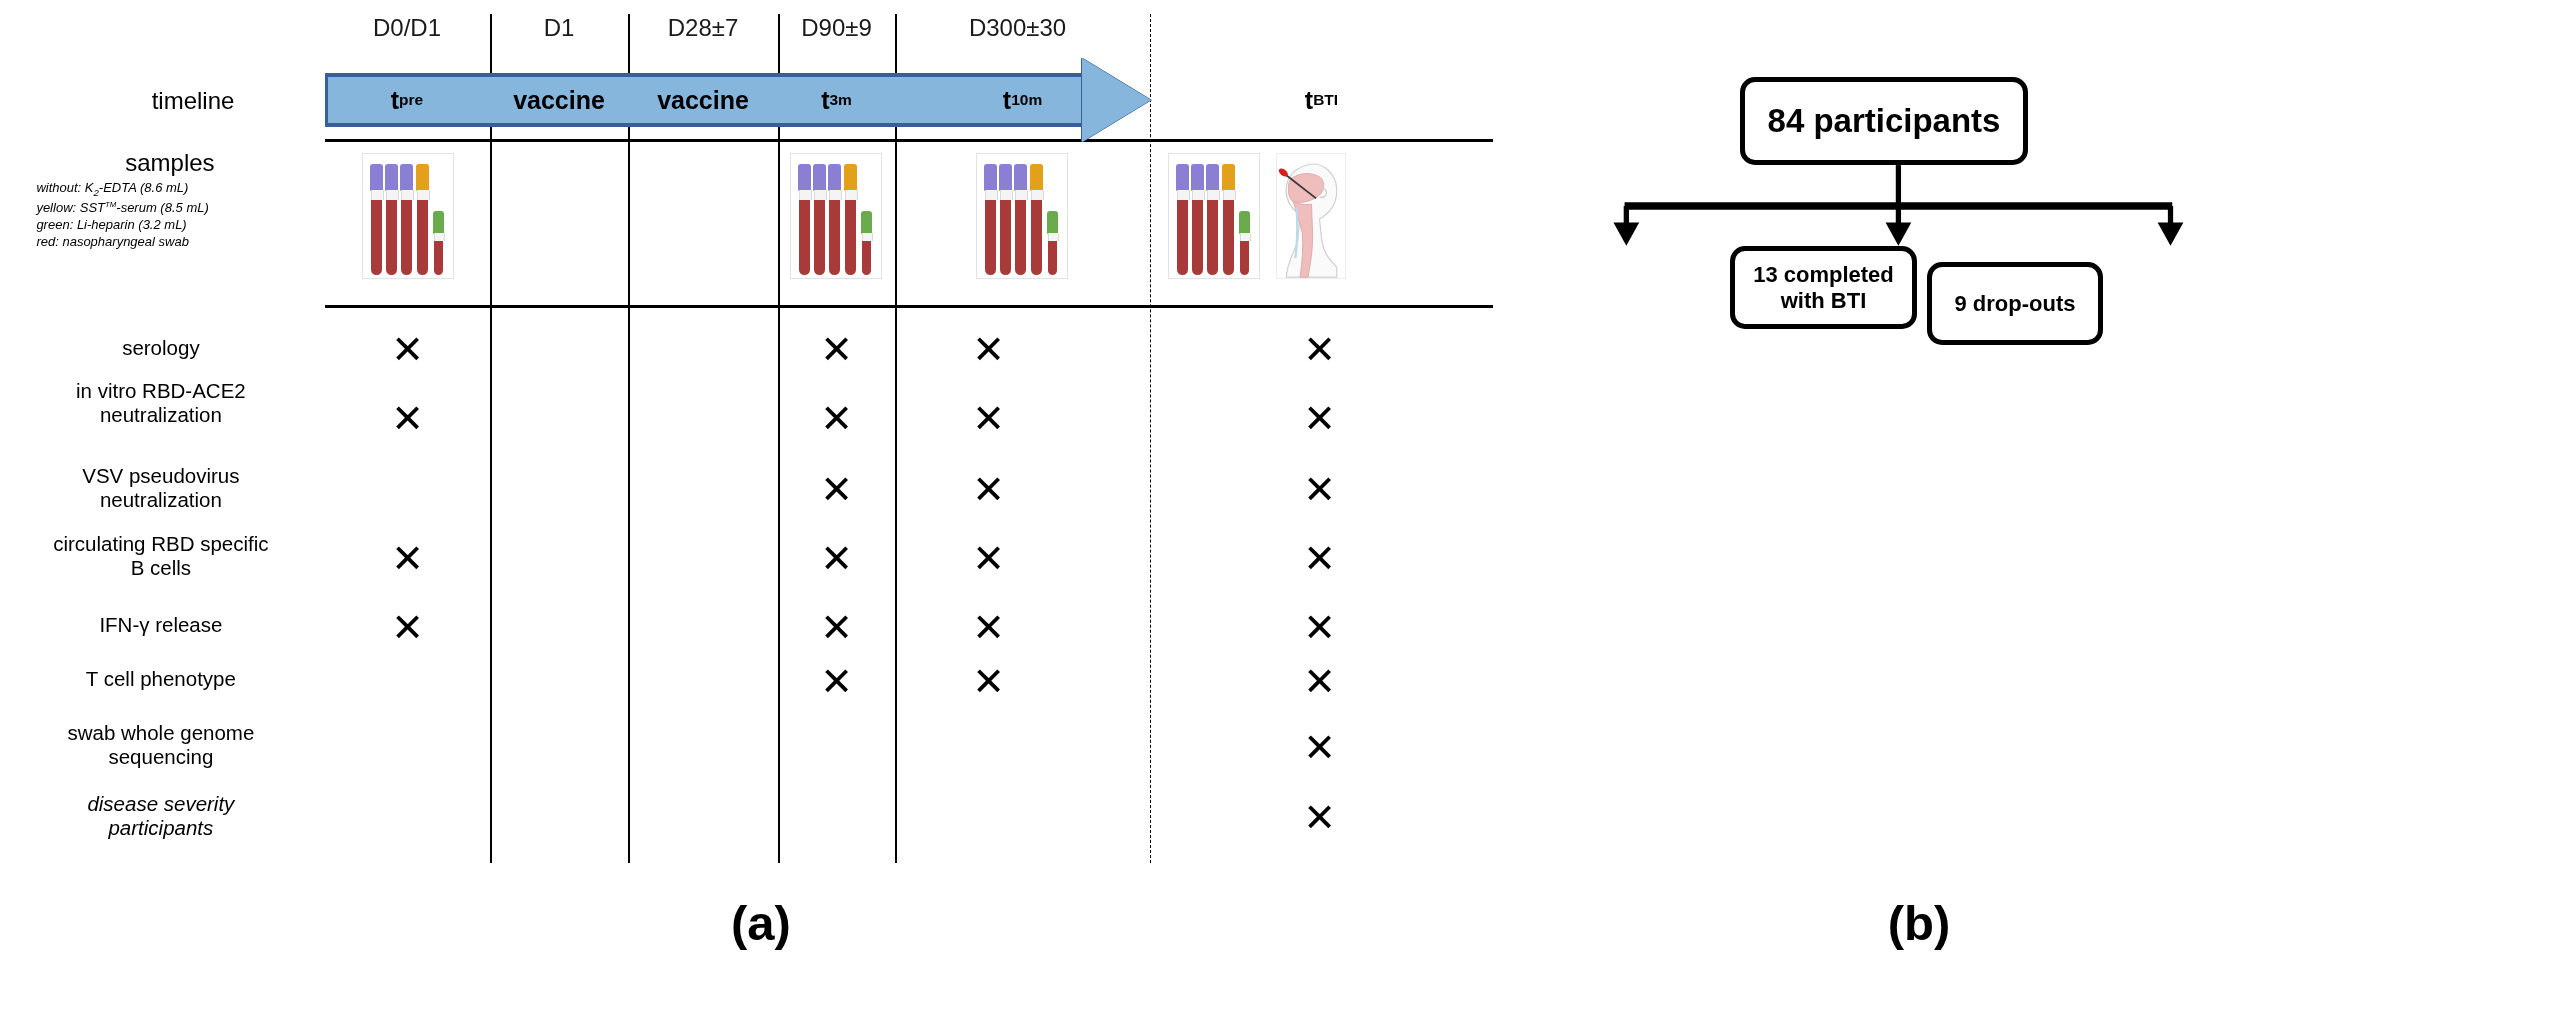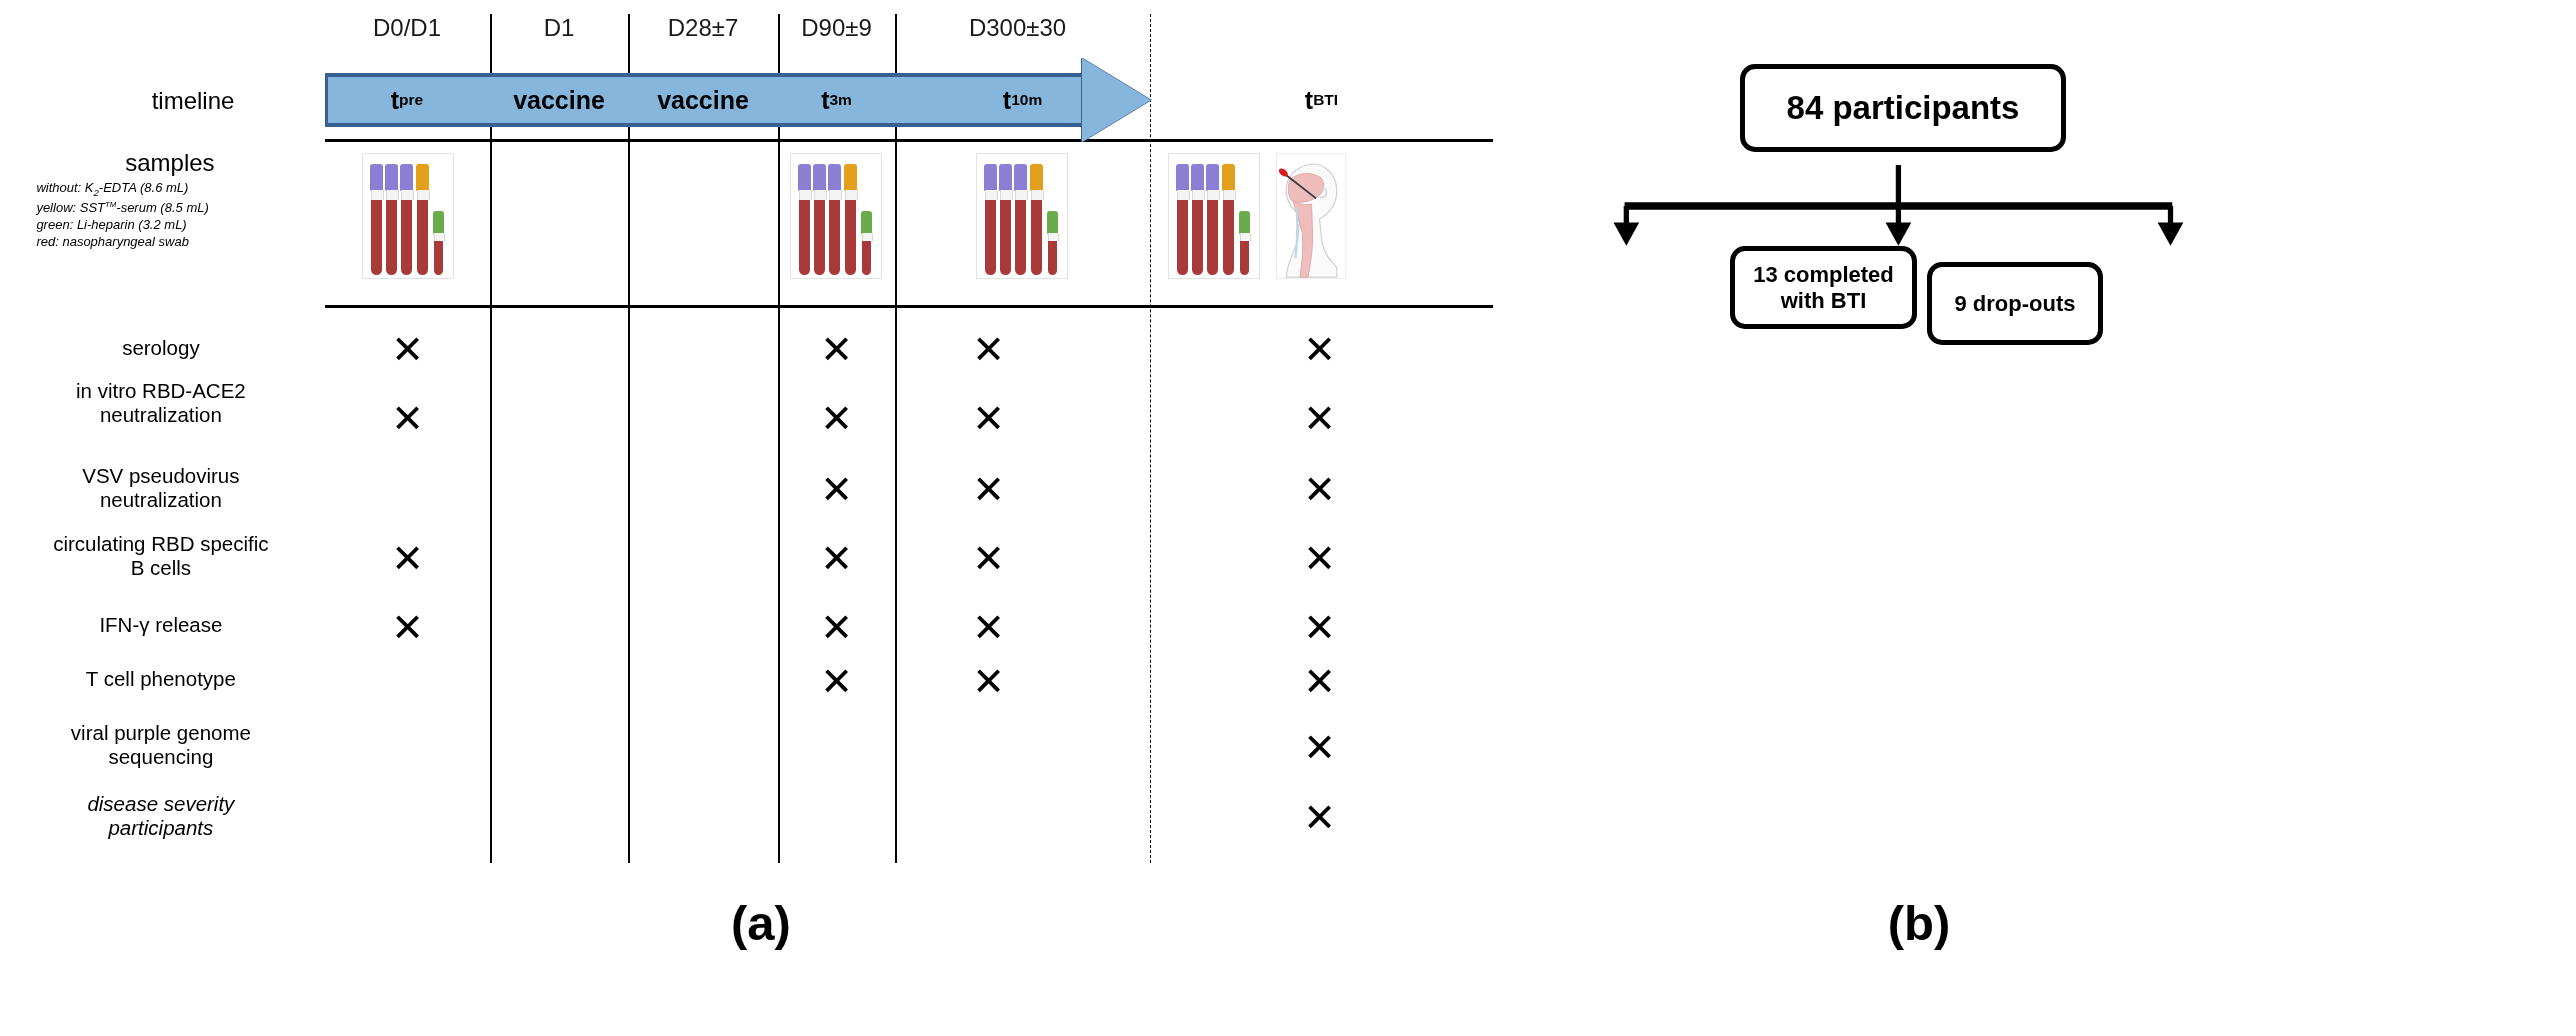--- a/index.html
+++ b/index.html
@@ -84,21 +84,21 @@
     position:absolute;font-size:49px;font-weight:bold;text-align:center;
   }
 
   
   #panel-b{left:1521px;top:0;width:1055px;height:1037px;}
   .flow-box{
     position:absolute;border:5.3px solid #000000;border-radius:15px;background:#ffffff;
     display:flex;align-items:center;justify-content:center;text-align:center;
     font-weight:bold;box-sizing:border-box;line-height:1.18;
   }
-  #box-root{left:219px;top:64px;width:326px;height:88px;font-size:33px;}
+  #box-root{left:219px;top:77px;width:288px;height:88px;font-size:33px;}
   .flow-leaf{height:83px;font-size:22px;}
   #box-left{left:7px;top:246px;width:193px;}
   #box-mid{left:209px;top:246px;width:187px;}
   #box-right{left:406px;top:246px;width:176px;margin-top:16px;}
   #flow-svg{position:absolute;left:0;top:0;width:1055px;height:1037px;pointer-events:none;}
 </style>
 </head>
 <body>
 
 <div id="panel-a" class="abs">
@@ -319,21 +319,21 @@
       <div class="xmark" style="left: 813px; top: 608px;">✕</div>
       <div class="xmark" style="left: 965px; top: 608px;">✕</div>
       <div class="xmark" style="left: 1296px; top: 608px;">✕</div>
       <div class="row-label" style="top: 667px;">
         <div>T cell phenotype</div>
       </div>
       <div class="xmark" style="left: 813px; top: 662px;">✕</div>
       <div class="xmark" style="left: 965px; top: 662px;">✕</div>
       <div class="xmark" style="left: 1296px; top: 662px;">✕</div>
       <div class="row-label" style="top: 721px;">
-        <div>viral purple genome</div>
+        <div>swab whole genome</div>
         <div>sequencing</div>
       </div>
       <div class="xmark" style="left: 1296px; top: 728px;">✕</div>
       <div class="row-label" style="top: 792px; font-style: italic;">
         <div>disease severity</div>
         <div>participants</div>
       </div>
       <div class="xmark" style="left: 1296px; top: 798px;">✕</div>
     </div>
 

